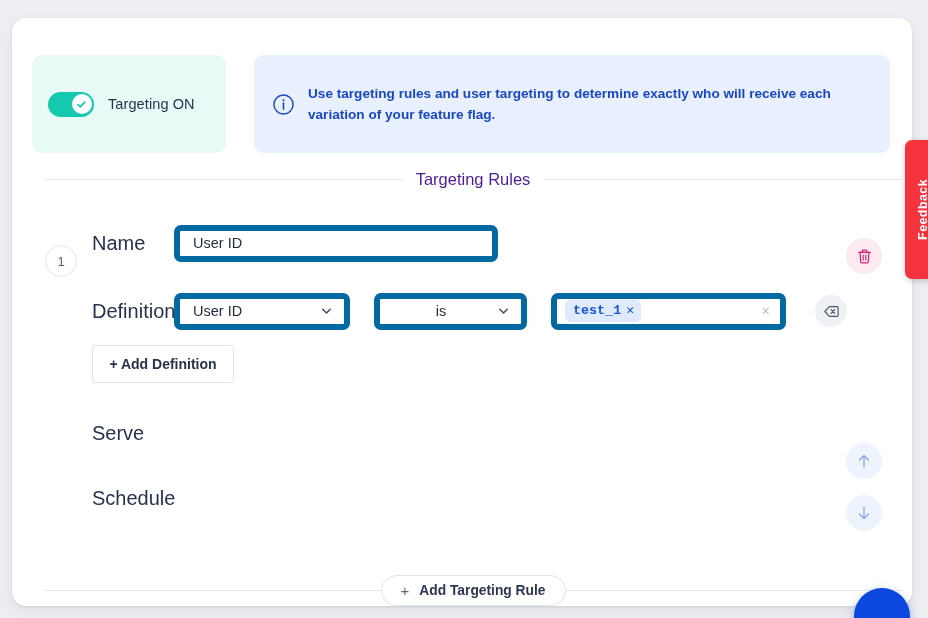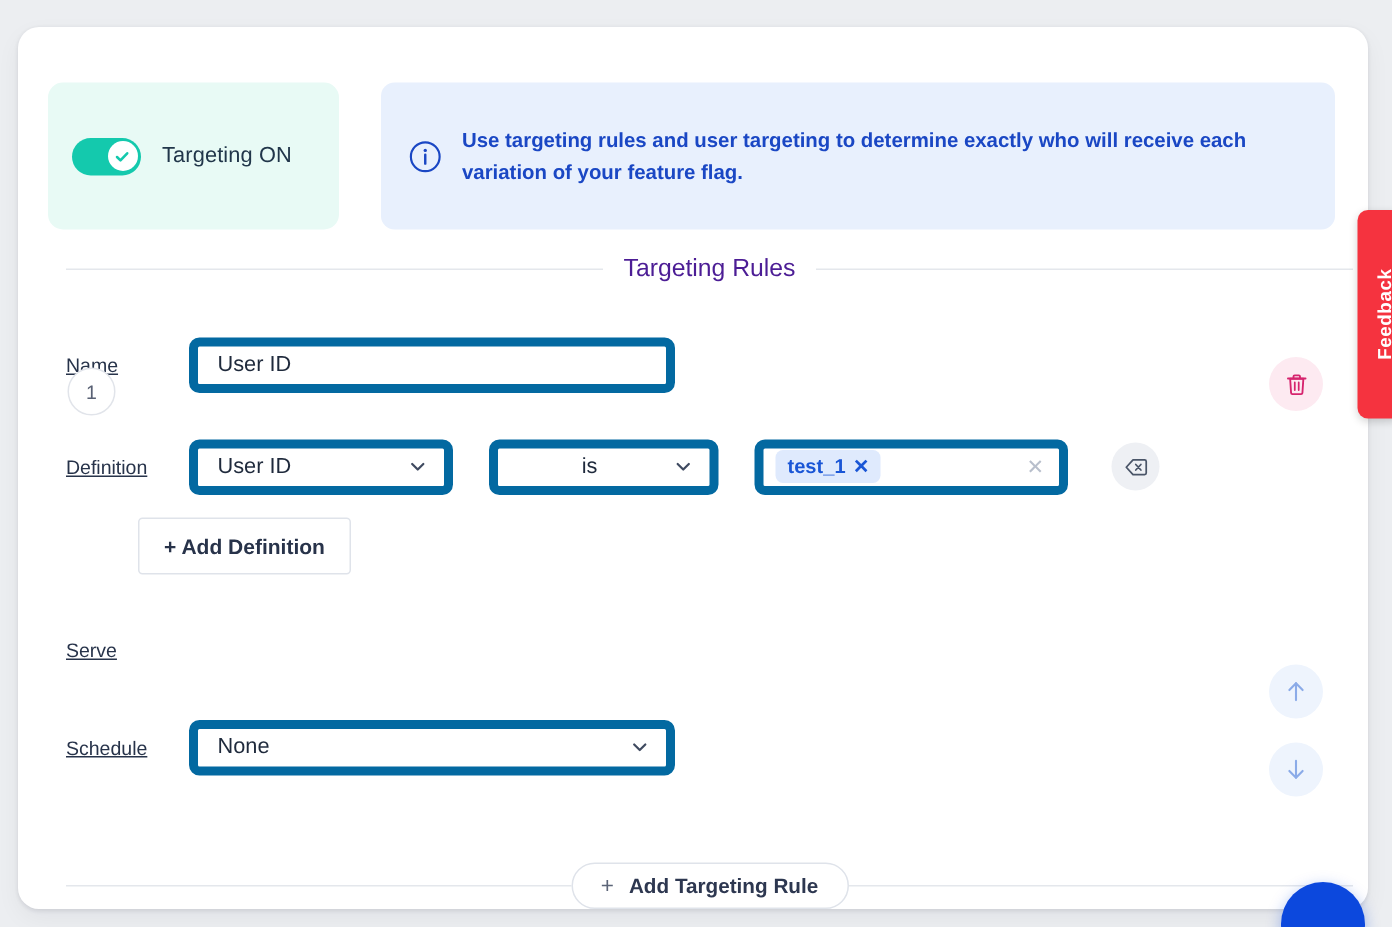--- a/index.html
+++ b/index.html
@@ -149,25 +149,25 @@
     display: flex;
     align-items: center;
     justify-content: center;
     font-size: 13px;
     color: #596174;
     font-weight: 500;
   }
 
   .row-label {
     width: 82px;
-    font-size: 13px;
+    margin-left: 48px;
+    font-size: 20px;
     color: #27334a;
     font-weight: 500;
     flex: 0 0 auto;
-    text-decoration: underline;
   }
 
   
   .field {
     height: 37px;
     border: 6px solid #0369a1;
     border-radius: 7px;
     background: #ffffff;
     display: flex;
     align-items: center;
@@ -189,24 +189,25 @@
     top: 50%;
     transform: translateY(-50%);
     display: flex;
   }
   .select.sel-attr  { width: 176px; }
   .select.sel-op    { width: 153px; justify-content: center; }
   .select.sel-wide  { width: 324px; }
 
   
   .tag-input {
-    width: 209px;
+    width: 235px;
     position: relative;
     padding: 0 30px 0 8px;
     gap: 6px;
+    font-family: Liberation Mono, monospace;
   }
   .chip {
     background: #dfeafd;
     border-radius: 5px;
     padding: 3px 7px 4px 8px;
     display: flex;
     align-items: center;
     gap: 5px;
     font-size: 13.4px;
     color: #1a56d6;
@@ -435,28 +436,20 @@
     <button class="add-def">+ Add Definition</button>
 
     
     <div class="rule-row gap-serve">
       <div class="row-label">Serve</div>
     </div>
 
     
     <div class="rule-row gap-sched">
       <div class="row-label">Schedule</div>
-      <div class="field select sel-wide">
-        <span>None</span>
-        <span class="chev">
-          <svg width="13" height="13" viewBox="0 0 14 14">
-            <path d="M3 5.2 L7 9.2 L11 5.2" fill="none" stroke="#404b61" stroke-width="1.6" stroke-linecap="round" stroke-linejoin="round"></path>
-          </svg>
-        </span>
-      </div>
     </div>
 
     
     <div class="action-btn btn-delete">
       <svg width="17" height="17" viewBox="0 0 22 22">
         <path d="M3.4 5.6 H18.6" stroke="#d6246e" stroke-width="1.6" stroke-linecap="round"></path>
         <path d="M8.2 5.4 V3.9 a1 1 0 0 1 1 -1 h3.6 a1 1 0 0 1 1 1 V5.4" fill="none" stroke="#d6246e" stroke-width="1.6" stroke-linejoin="round"></path>
         <path d="M5.3 5.8 H16.7 L15.9 18 a1.2 1.2 0 0 1 -1.2 1.1 H7.3 A1.2 1.2 0 0 1 6.1 18 Z" fill="none" stroke="#d6246e" stroke-width="1.6" stroke-linejoin="round"></path>
         <path d="M9.3 9 V15.6 M12.7 9 V15.6" stroke="#d6246e" stroke-width="1.5" stroke-linecap="round"></path>
       </svg>

